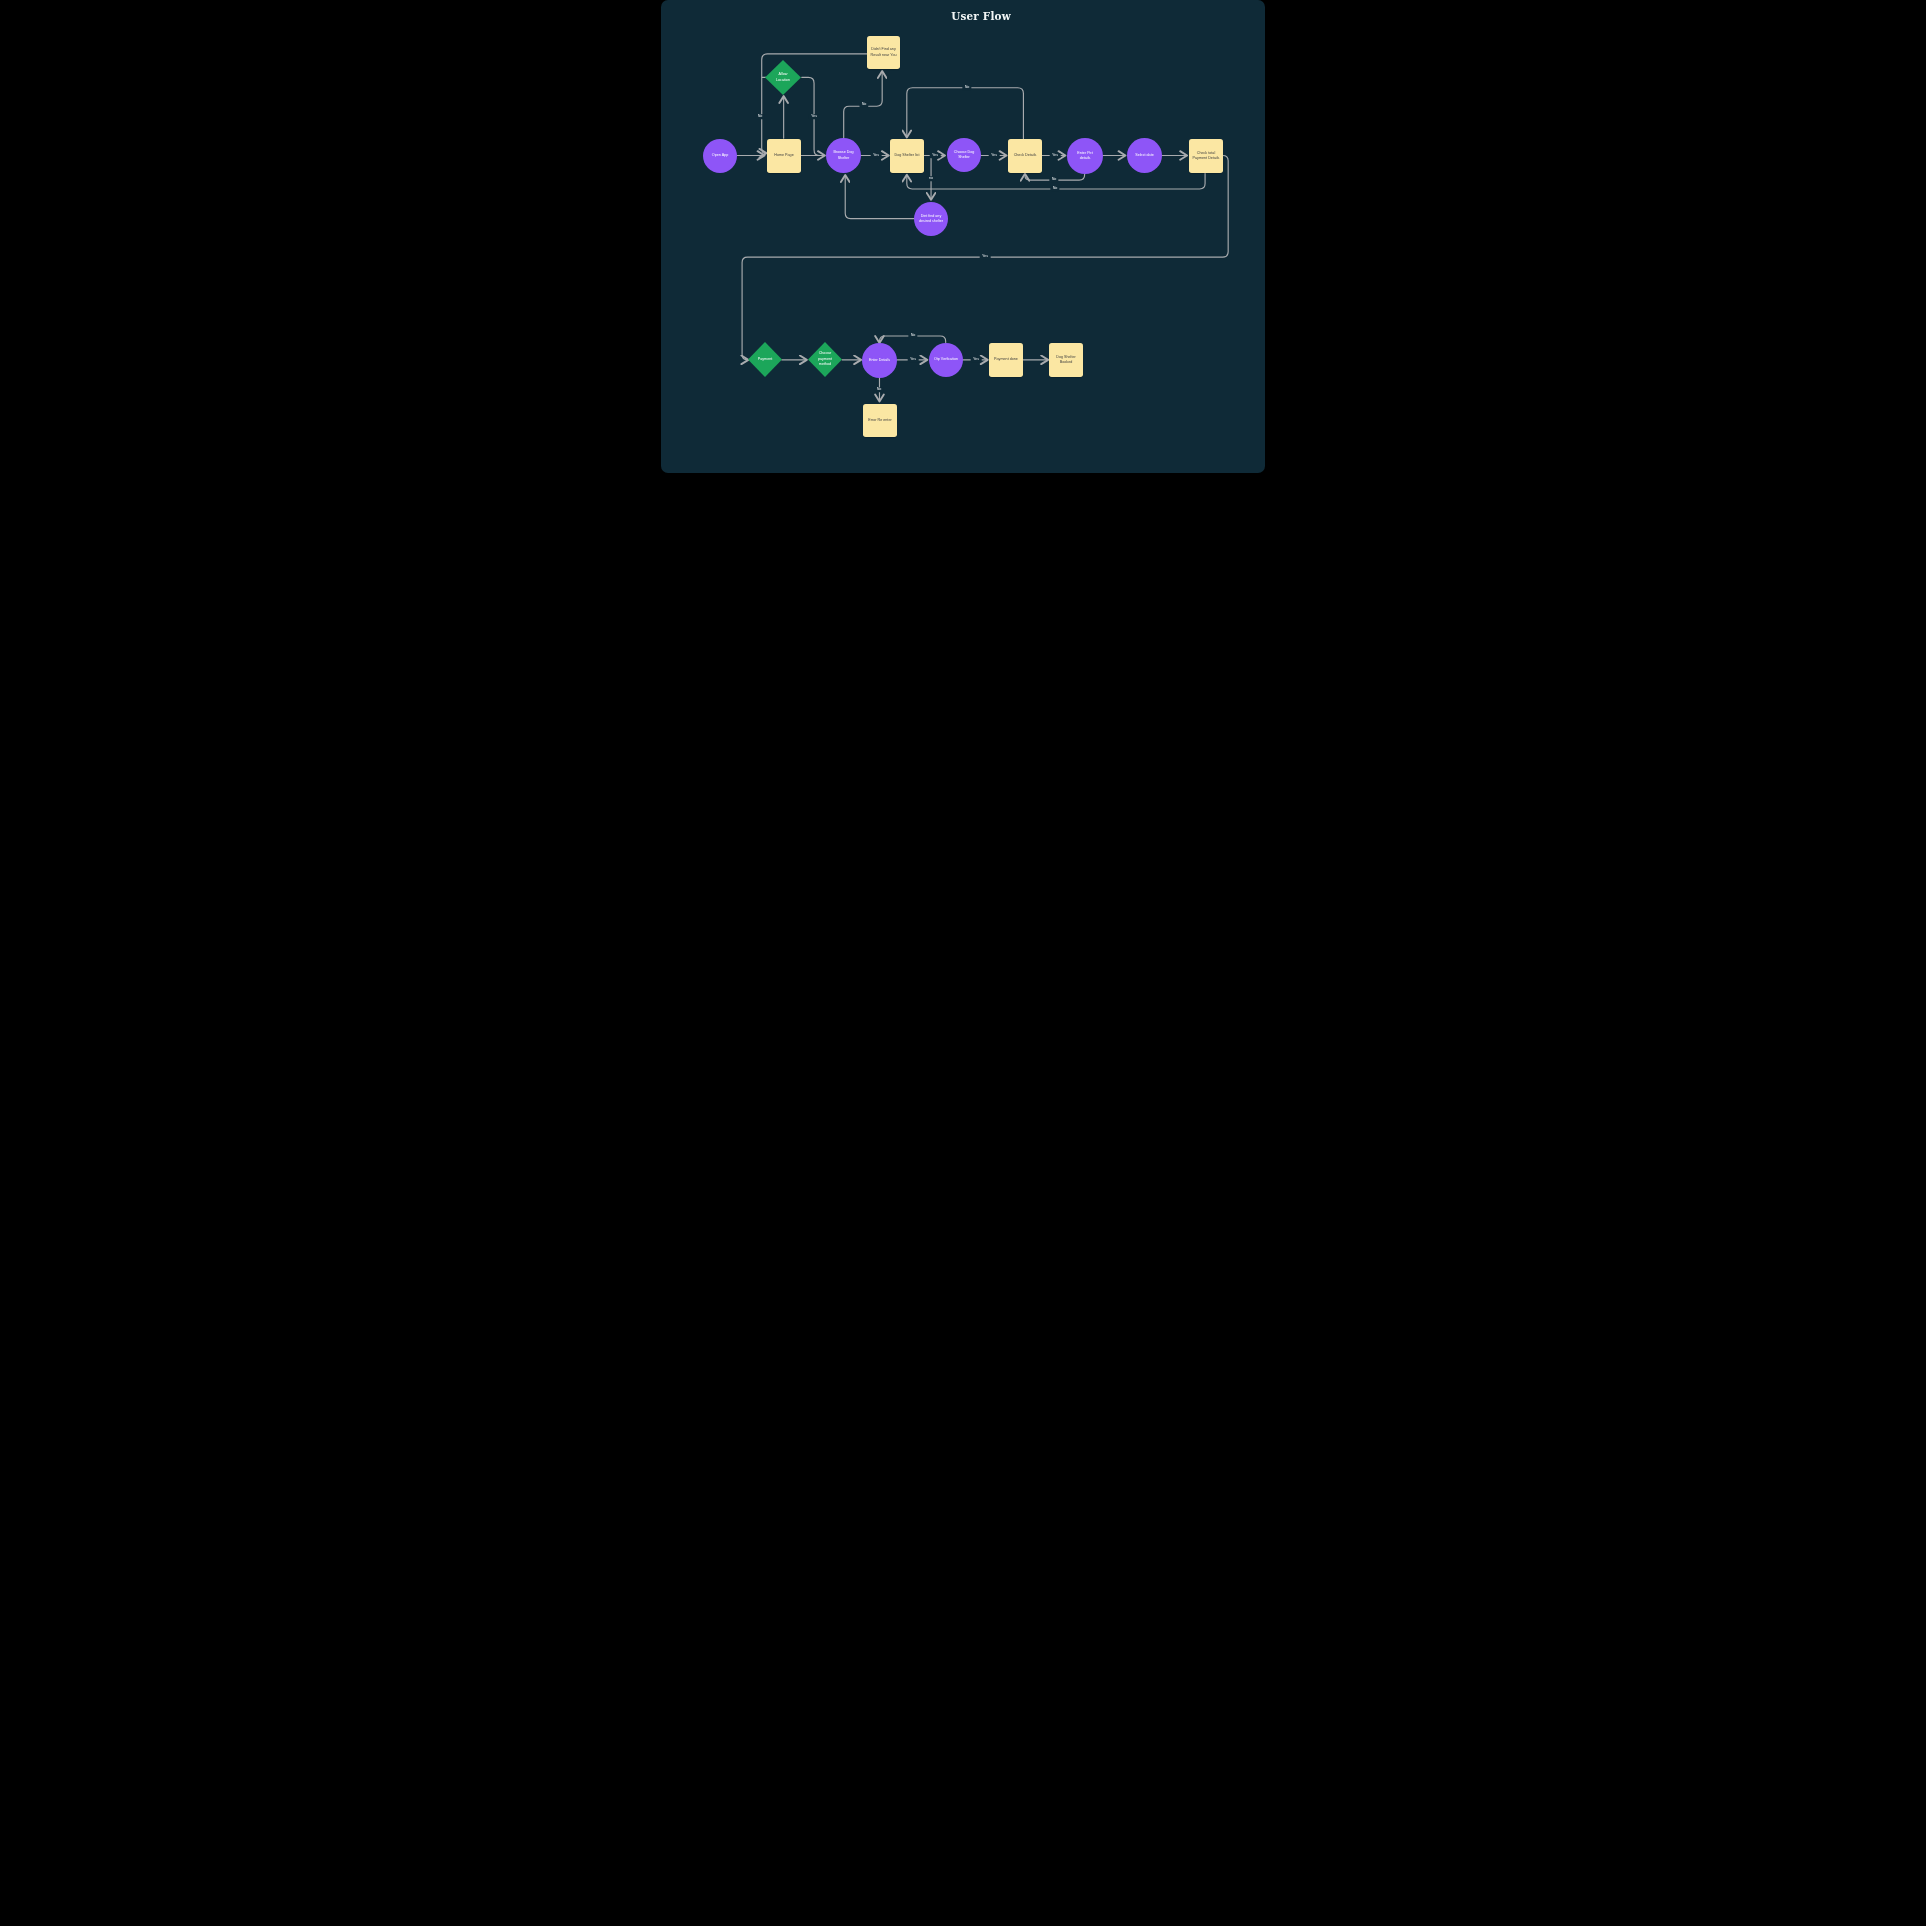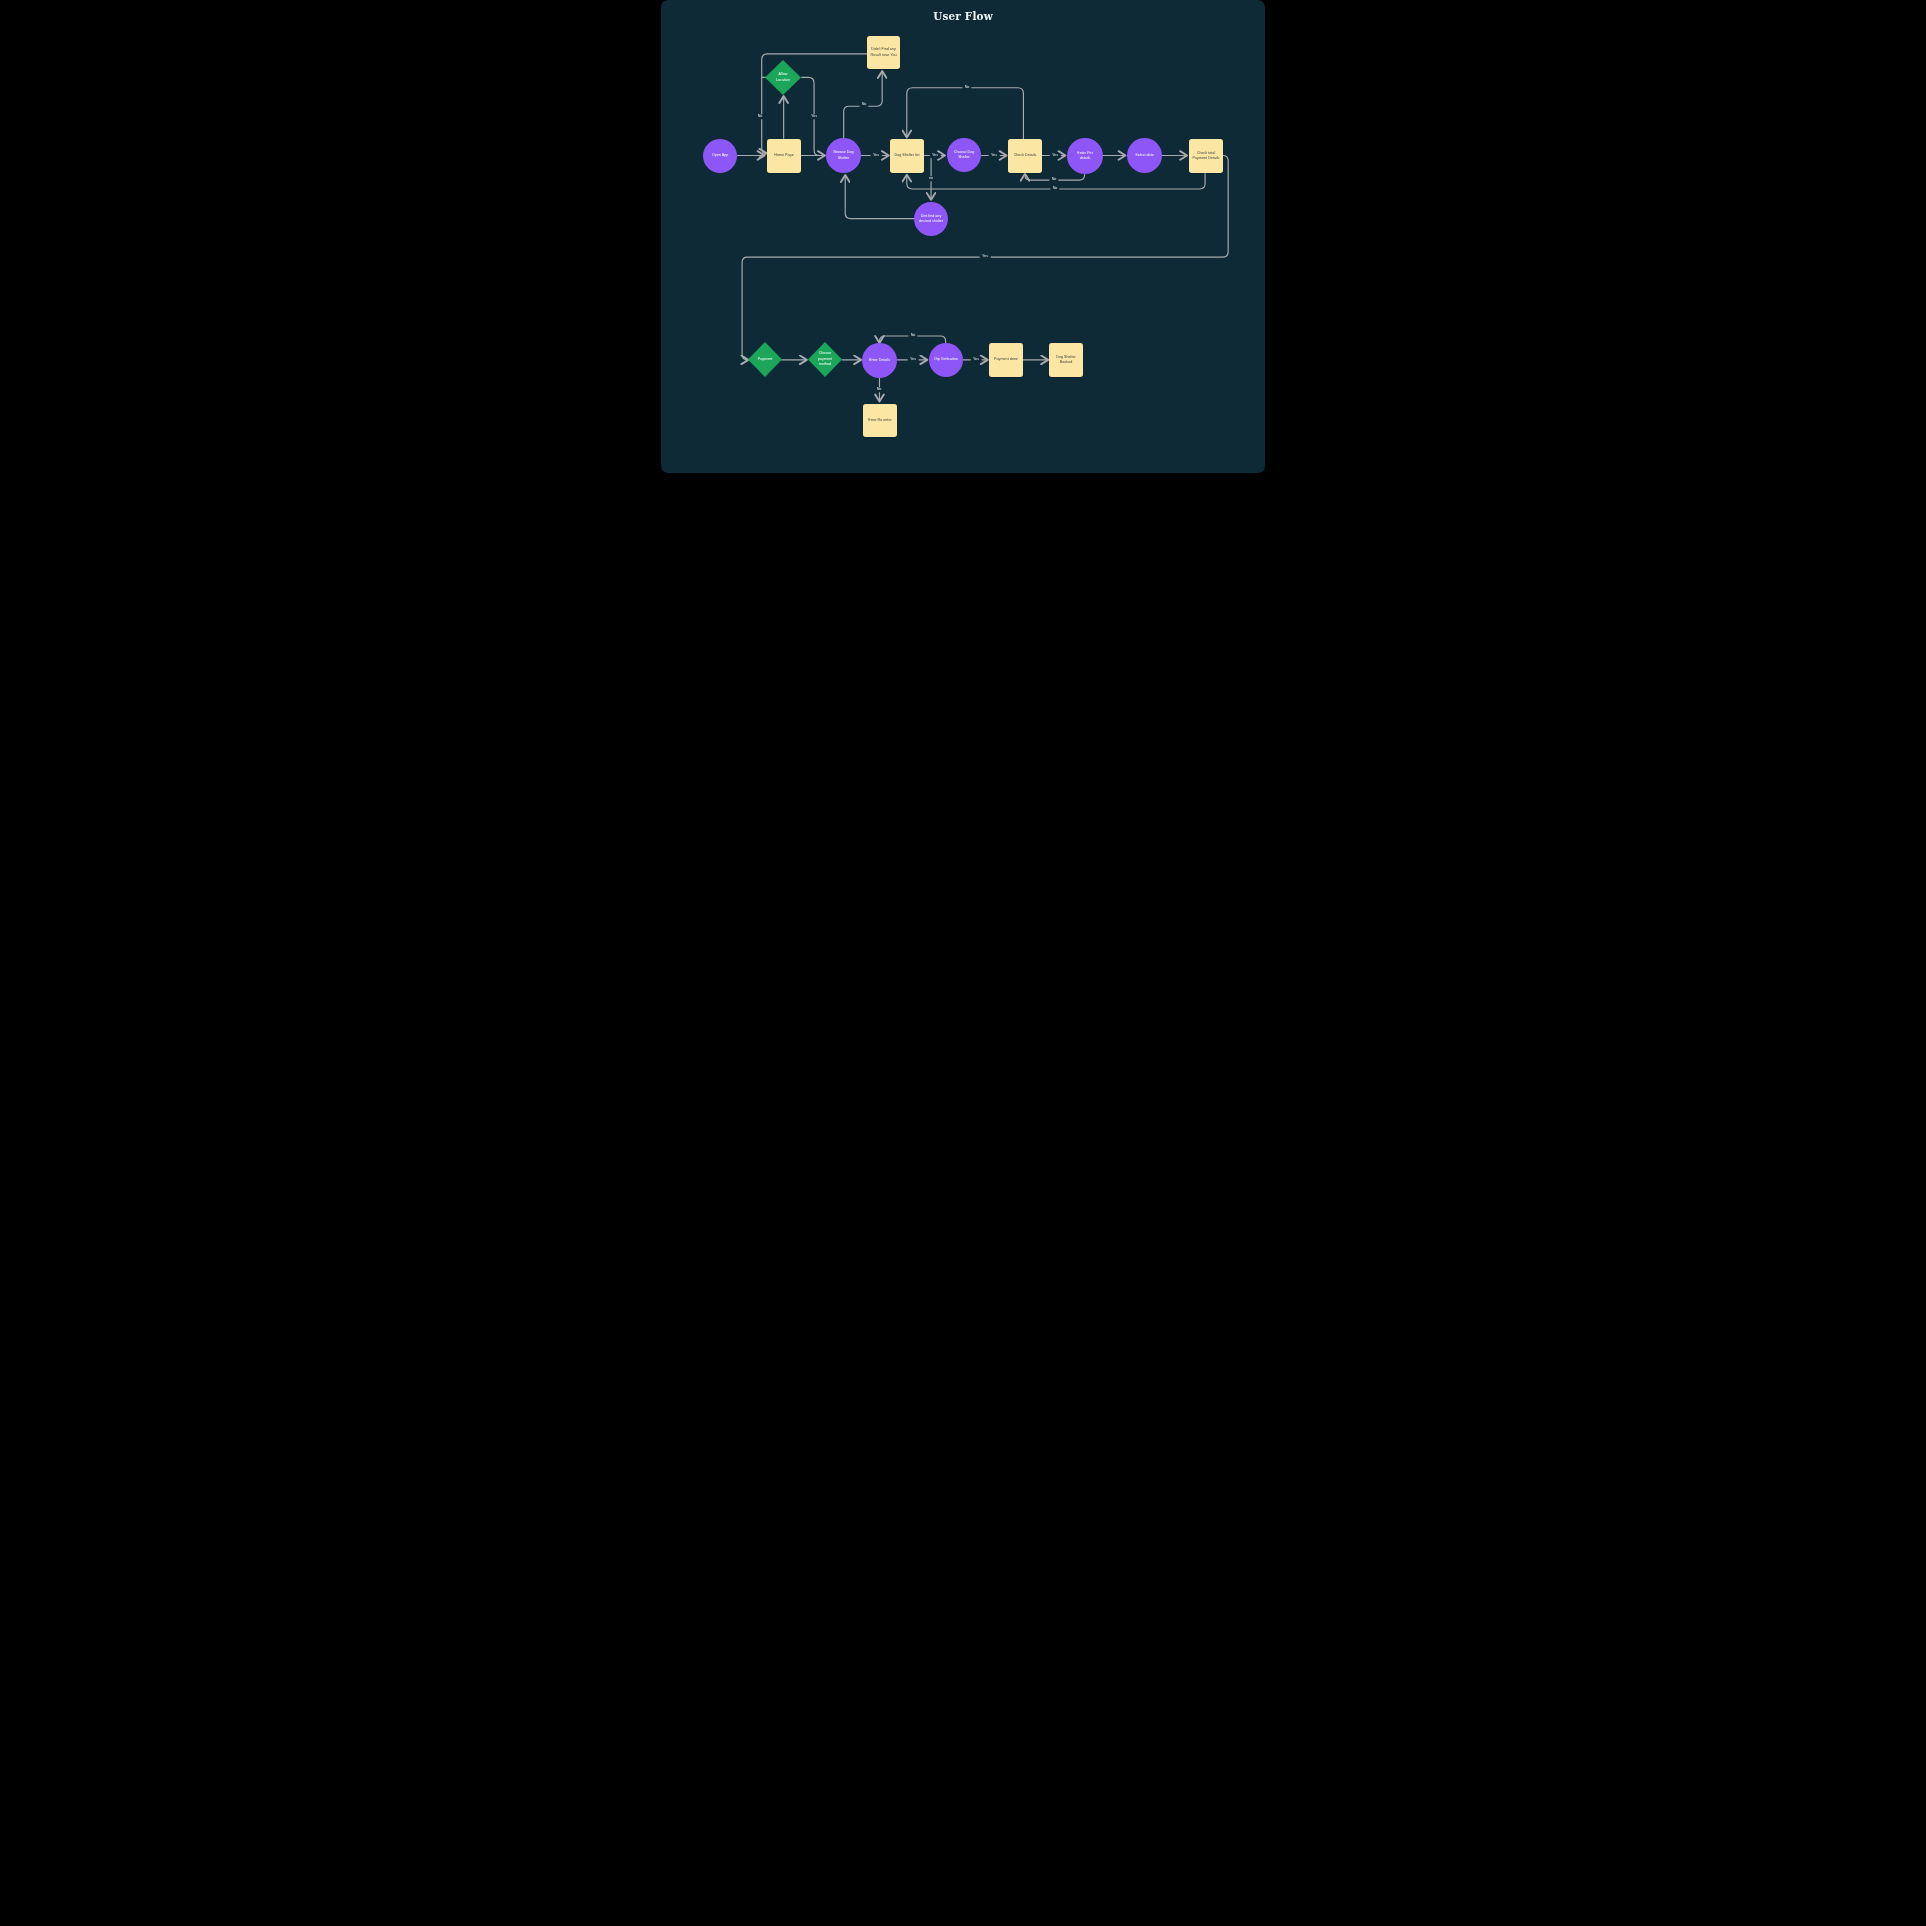--- a/index.html
+++ b/index.html
@@ -23,20 +23,21 @@
     border-radius:7px;
     overflow:hidden;
   }
   #page-title{
     position:absolute;top:10px;left:0;width:100%;
     text-align:center;margin:0;
     font-family:"DejaVu Serif",serif;
     font-weight:bold;font-size:10.4px;
     color:var(--title-text);
     letter-spacing:0.2px;
+    padding-left:18px;
   }
   #edges-svg{position:absolute;left:0;top:0;width:604px;height:473px;}
   .edge-path{
     fill:none;
     stroke:var(--line);
     stroke-width:3;
     stroke-linecap:round;
     stroke-linejoin:round;
   }
   #arrowhead path{stroke:var(--line);}

